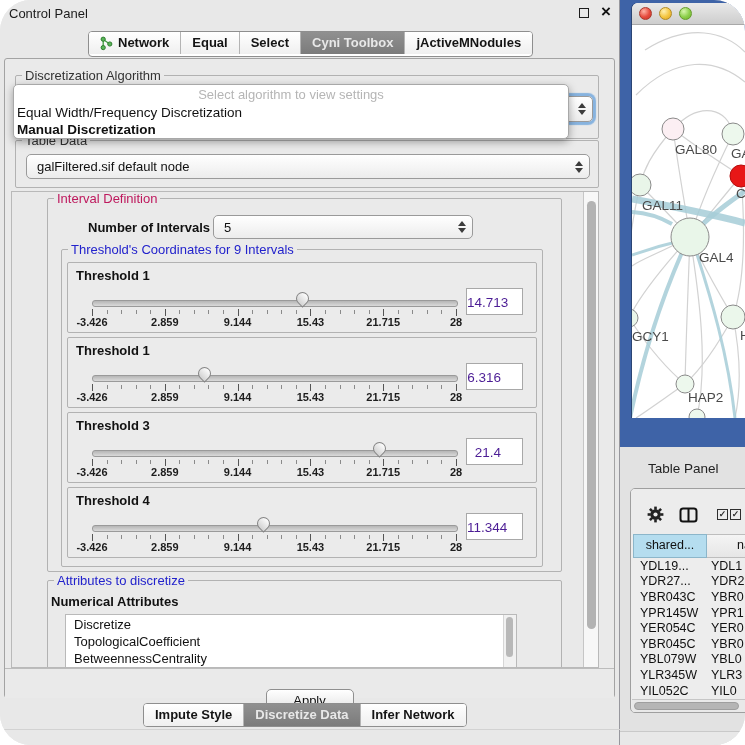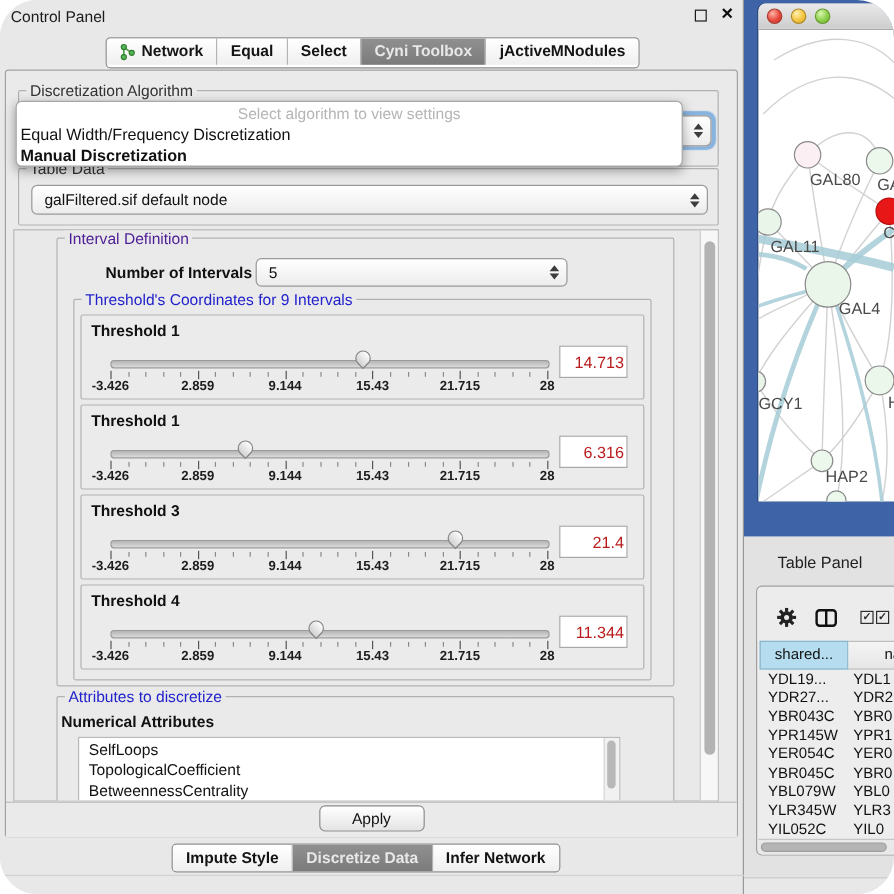--- a/index.html
+++ b/index.html
@@ -19,21 +19,21 @@
   .seg{height:22px;line-height:22px;padding:0 11px;font-size:13px;font-weight:bold;color:#141414;
        background:linear-gradient(#ffffff,#efefef);border-left:1px solid #b4b4b4;display:flex;align-items:center;gap:5px;white-space:nowrap;}
   .seg:first-child{border-left:none;}
   .seg.selected{background:linear-gradient(#909090,#7b7b7b);color:#e8e8e8;}
 
   .inner-panel{position:absolute;left:4px;top:58px;width:611px;height:640px;background:#eaeaea;border:1px solid #a3a3a3;border-radius:3px;box-sizing:border-box;}
 
   .group{position:absolute;border:1px solid #b2b2b2;border-radius:2px;box-sizing:border-box;}
   .group-title{position:absolute;top:-8px;left:6px;padding:0 3px;font-size:13px;background:#eaeaea;white-space:nowrap;}
   .group-title.dark{color:#333;}
-  .group-title.green{color:#4c1d95;}
+  .group-title.green{color:#be185d;}
   .group-title.blue{color:#2222cc;}
 
   .alg-group{left:10px;top:16px;width:584px;height:64px;}
   .td-group{left:10px;top:81px;width:584px;height:48px;}
 
   .combo{position:absolute;background:linear-gradient(#ffffff,#ececec);border:1px solid #9a9a9a;border-radius:5px;box-sizing:border-box;padding-left:44px;}
   .combo-text{position:absolute;left:10px;top:0;font-size:13px;color:#111;line-height:23px;white-space:nowrap;}
   .updown{position:absolute;right:6px;top:50%;width:8px;height:14px;transform:translateY(-50%);}
   .updown:before,.updown:after{content:"";position:absolute;left:0;border-left:4px solid transparent;border-right:4px solid transparent;}
   .updown:before{top:1px;border-bottom:5px solid #3c3c3c;}
@@ -63,34 +63,34 @@
   .thr-label{position:absolute;left:8px;top:5px;font-size:13px;font-weight:bold;color:#111;}
   .track{position:absolute;left:24px;top:37px;width:364px;height:5px;background:linear-gradient(#b6b6b6,#dadada);border:1px solid #9a9a9a;border-radius:3px;}
   .thumb{position:absolute;top:29px;width:13px;height:13px;background:linear-gradient(#fdfdfd,#d2d2d2);
          border:1px solid #848484;border-radius:50% 50% 0 50%;transform:rotate(45deg);box-sizing:border-box;}
   .ticks{position:absolute;left:24px;top:46px;width:366px;height:8px;}
   .tick{position:absolute;top:1px;width:1px;height:4px;background:#8a8a8a;}
   .tick.major{top:0;height:7px;background:#555;}
   .slabels{position:absolute;left:24px;top:53px;width:366px;height:12px;}
   .slabel{position:absolute;transform:translateX(-50%);font-size:11px;font-weight:bold;color:#1d1d1d;white-space:nowrap;}
   .thr-value{position:absolute;left:398px;top:25px;width:57px;height:27px;background:#fff;border:1px solid #a8a8a8;
-             font-size:13.5px;color:#b91c1c;text-align:right;line-height:27px;padding-right:2px;box-sizing:border-box;}
+             font-size:13.5px;color:#4c1d95;text-align:right;line-height:27px;padding-right:21px;box-sizing:border-box;}
 
   .attr-group{left:35px;top:388px;width:515px;height:110px;background:#eaeaea;}
   .attr-group .group-title{background:#e9e9e9;}
   .int-group > .group-title{background:#e9e9e9;}
   .attr-heading{position:absolute;left:3px;top:13px;font-size:13px;font-weight:bold;color:#111;}
   .attr-list{position:absolute;left:17px;top:33px;width:452px;height:54px;background:#fff;border:1px solid #b9b9b9;overflow:hidden;box-sizing:border-box;}
   #attr-items{position:absolute;left:0;top:1px;width:100%;}
   .attr-item{font-size:13px;color:#111;line-height:17px;padding-left:8px;white-space:nowrap;}
   .list-scroll{position:absolute;right:0;top:0;width:12px;height:100%;background:#f1f1f1;border-left:1px solid #d6d6d6;}
   .list-thumb{position:absolute;left:2px;top:2px;width:7px;height:40px;background:#b8b8b8;border-radius:4px;}
 
   .apply-strip{position:absolute;left:0;top:609px;width:100%;height:29px;border-top:1px solid #bcbcbc;background:#eaeaea;}
-  .apply-btn{display:block;margin:2px auto 0;width:88px;height:22px;border:1px solid #8f8f8f;border-radius:5px;
+  .apply-btn{display:block;margin:20px auto 0;width:88px;height:22px;border:1px solid #8f8f8f;border-radius:5px;
              background:linear-gradient(#ffffff,#e4e4e4);font-size:13px;color:#111;font-family:"Liberation Sans",sans-serif;}
   .bottom-div{position:absolute;left:0;top:729px;width:620px;border-top:1px solid #d2d2d2;}
 
   
   .right-region{position:absolute;left:620px;top:0;width:125px;height:745px;background:#e2e2e2;overflow:hidden;}
   .desktop-blue{position:absolute;left:0;top:0;width:125px;height:447px;background:#3e63a7;}
   .net-window{position:absolute;left:12px;top:3px;width:113px;height:415px;background:#ffffff;border-radius:6px 0 0 0;box-shadow:-1px 0 0 rgba(0,0,0,.3);}
   .net-titlebar{position:absolute;left:0;top:0;width:100%;height:22px;background:linear-gradient(#e9e9e9,#cdcdcd);
                 border-bottom:1px solid #a8a8a8;border-radius:6px 0 0 0;display:flex;align-items:center;padding-left:7px;gap:7px;box-sizing:border-box;}
   .light{width:13px;height:13px;border-radius:50%;box-sizing:border-box;}
@@ -359,21 +359,21 @@
                 </div>
               </div>
           </div>
         </div>
 
         <div class="group attr-group">
           <span class="group-title blue">Attributes to discretize</span>
           <div class="attr-heading">Numerical Attributes</div>
           <div class="attr-list">
             <div id="attr-items">
-                <div class="attr-item">SelfLoops</div>
+                <div class="attr-item">Discretize</div>
                 <div class="attr-item">TopologicalCoefficient</div>
                 <div class="attr-item">BetweennessCentrality</div>
               </div>
             <div class="list-scroll">
               <div class="list-thumb"></div>
             </div>
           </div>
         </div>
 
         <div class="vscroll">

